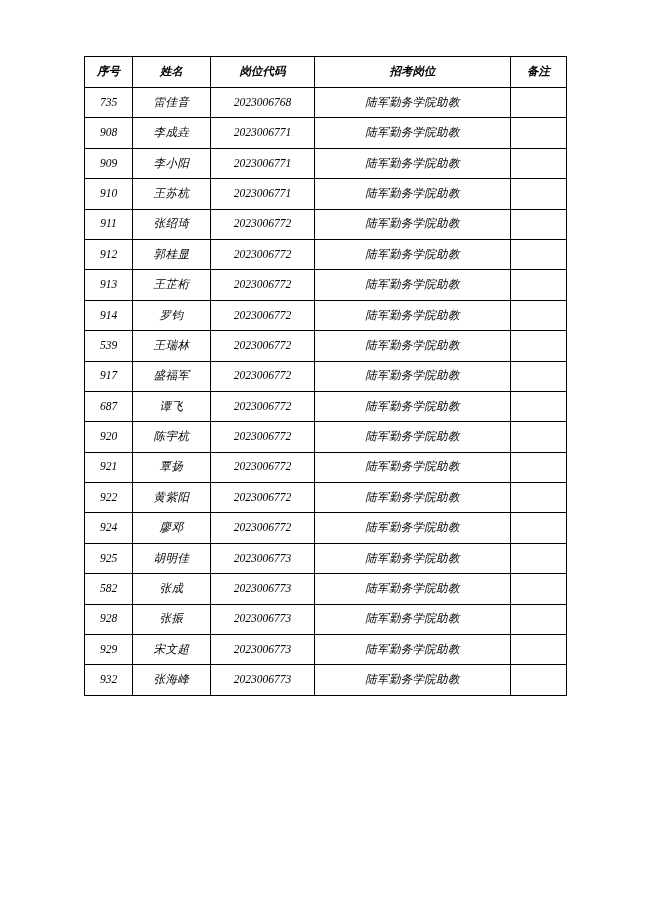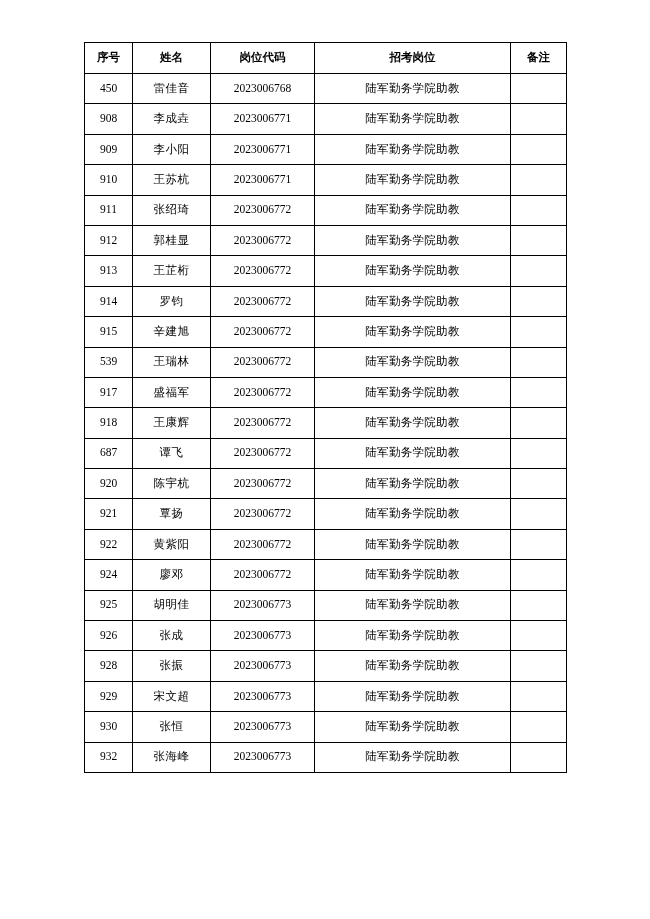--- a/index.html
+++ b/index.html
@@ -11,21 +11,22 @@
     width: 650px;
     height: 919px;
     font-family: "Liberation Serif", serif;
     color: #000000;
   }
   .page {
     position: relative;
     width: 650px;
     height: 919px;
     box-sizing: border-box;
-    padding: 42px 84px 0 84px;
+    padding: 56px 84px 0 84px;
+    font-style: italic;
   }
   table.roster {
     border-collapse: collapse;
     width: 482px;
     table-layout: fixed;
   }
   table.roster th,
   table.roster td {
     border: 1px solid #000000;
     text-align: center;
@@ -69,21 +70,21 @@
       <tr>
         <th>序号</th>
         <th>姓名</th>
         <th>岗位代码</th>
         <th>招考岗位</th>
         <th>备注</th>
       </tr>
     </thead>
     <tbody id="roster-body">
         <tr>
-          <td class="seq">450</td>
+          <td class="seq">735</td>
           <td class="name">雷佳音</td>
           <td class="code">2023006768</td>
           <td class="post">陆军勤务学院助教</td>
           <td class="note"></td>
         </tr>
         <tr>
           <td class="seq">908</td>
           <td class="name">李成垚</td>
           <td class="code">2023006771</td>
           <td class="post">陆军勤务学院助教</td>
@@ -125,48 +126,34 @@
           <td class="note"></td>
         </tr>
         <tr>
           <td class="seq">914</td>
           <td class="name">罗钧</td>
           <td class="code">2023006772</td>
           <td class="post">陆军勤务学院助教</td>
           <td class="note"></td>
         </tr>
         <tr>
-          <td class="seq">915</td>
-          <td class="name">辛建旭</td>
-          <td class="code">2023006772</td>
-          <td class="post">陆军勤务学院助教</td>
-          <td class="note"></td>
-        </tr>
-        <tr>
           <td class="seq">539</td>
           <td class="name">王瑞林</td>
           <td class="code">2023006772</td>
           <td class="post">陆军勤务学院助教</td>
           <td class="note"></td>
         </tr>
         <tr>
           <td class="seq">917</td>
           <td class="name">盛福军</td>
           <td class="code">2023006772</td>
           <td class="post">陆军勤务学院助教</td>
           <td class="note"></td>
         </tr>
         <tr>
-          <td class="seq">918</td>
-          <td class="name">王康辉</td>
-          <td class="code">2023006772</td>
-          <td class="post">陆军勤务学院助教</td>
-          <td class="note"></td>
-        </tr>
-        <tr>
           <td class="seq">687</td>
           <td class="name">谭飞</td>
           <td class="code">2023006772</td>
           <td class="post">陆军勤务学院助教</td>
           <td class="note"></td>
         </tr>
         <tr>
           <td class="seq">920</td>
           <td class="name">陈宇杭</td>
           <td class="code">2023006772</td>
@@ -195,43 +182,36 @@
           <td class="note"></td>
         </tr>
         <tr>
           <td class="seq">925</td>
           <td class="name">胡明佳</td>
           <td class="code">2023006773</td>
           <td class="post">陆军勤务学院助教</td>
           <td class="note"></td>
         </tr>
         <tr>
-          <td class="seq">926</td>
+          <td class="seq">582</td>
           <td class="name">张成</td>
           <td class="code">2023006773</td>
           <td class="post">陆军勤务学院助教</td>
           <td class="note"></td>
         </tr>
         <tr>
           <td class="seq">928</td>
           <td class="name">张振</td>
           <td class="code">2023006773</td>
           <td class="post">陆军勤务学院助教</td>
           <td class="note"></td>
         </tr>
         <tr>
           <td class="seq">929</td>
           <td class="name">宋文超</td>
-          <td class="code">2023006773</td>
-          <td class="post">陆军勤务学院助教</td>
-          <td class="note"></td>
-        </tr>
-        <tr>
-          <td class="seq">930</td>
-          <td class="name">张恒</td>
           <td class="code">2023006773</td>
           <td class="post">陆军勤务学院助教</td>
           <td class="note"></td>
         </tr>
         <tr>
           <td class="seq">932</td>
           <td class="name">张海峰</td>
           <td class="code">2023006773</td>
           <td class="post">陆军勤务学院助教</td>
           <td class="note"></td>

